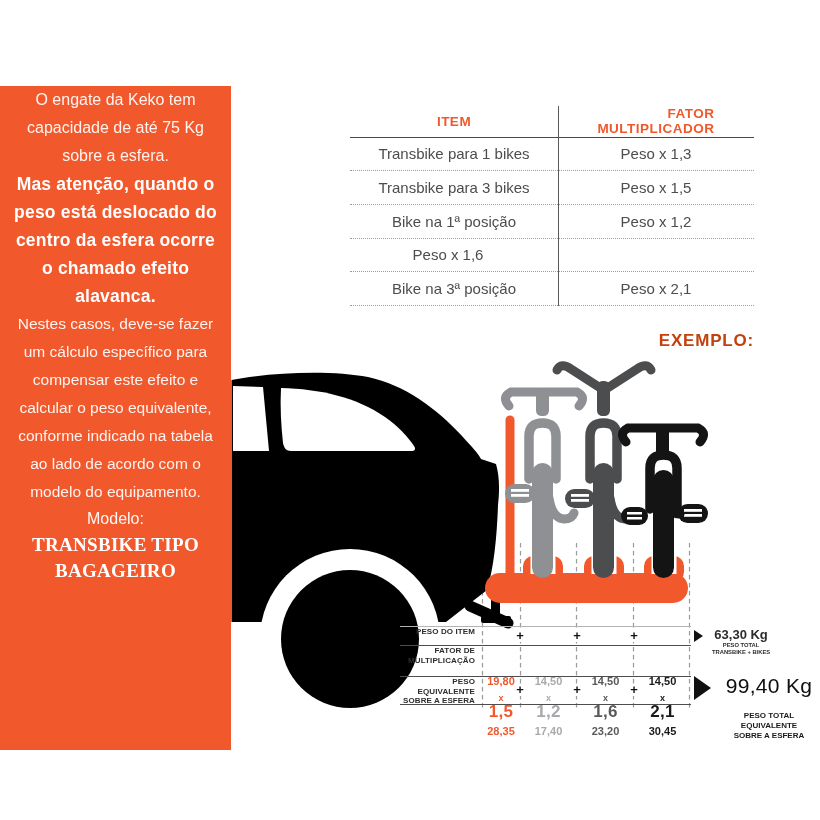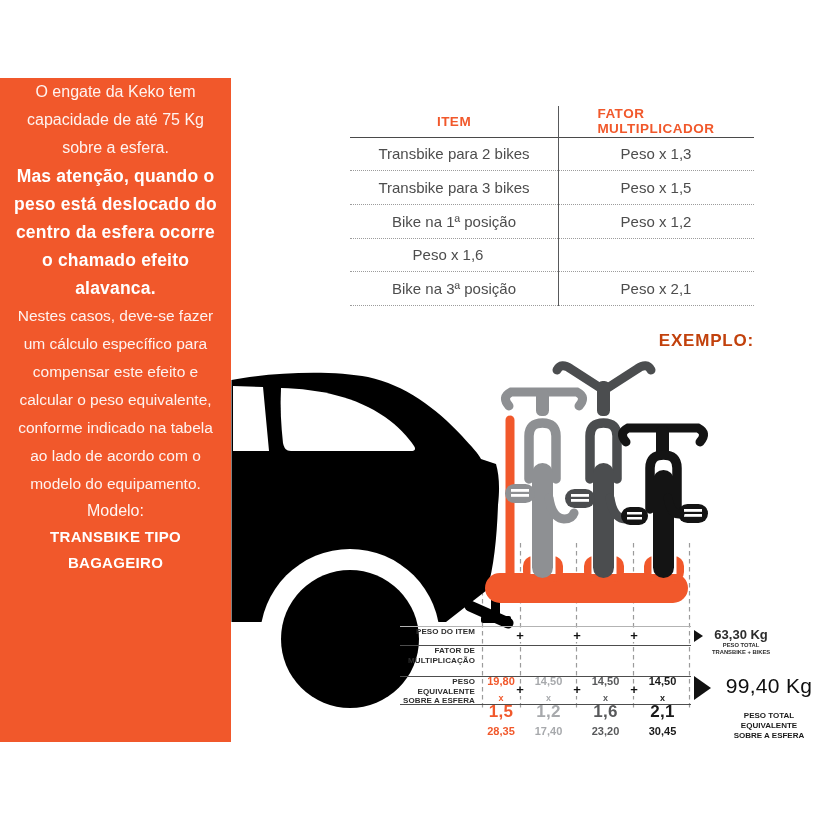--- a/index.html
+++ b/index.html
@@ -2,37 +2,37 @@
 <html><head>
 <meta charset="utf-8">
 <style>
   html,body{margin:0;padding:0;}
   body{
     width:820px;height:820px;position:relative;background:#ffffff;
     font-family:"Liberation Sans", sans-serif;overflow:hidden;
   }
   
   .sidebar{
-    position:absolute;left:0;top:78px;width:231px;height:664px;
+    position:absolute;left:0;top:86px;width:231px;height:664px;
     background:#F1582B;color:#fff;text-align:center;
     padding:0 14px;box-sizing:border-box;
   }
   .sidebar p{margin:0;}
   .sb-p1{margin-top:46px;font-size:16px;line-height:28px;font-weight:400;color:rgba(255,255,255,.93);}
   .sb-p2{margin-top:50px;font-size:17.5px;line-height:28px;font-weight:700;letter-spacing:.2px;}
   .sb-p3{margin-top:34px;font-size:15.5px;line-height:28px;font-weight:400;color:rgba(255,255,255,.93);}
   .sb-model{margin-top:46px;font-size:16px;line-height:26px;font-weight:400;color:rgba(255,255,255,.95);}
-  .sb-model-name{font-size:15px;line-height:26px;font-weight:700;letter-spacing:.3px;}
+  .sb-model-name{font-size:19px;line-height:26px;font-weight:700;letter-spacing:.3px;font-family:Liberation Serif, serif;}
 
   
   .ftable{position:absolute;left:350px;top:106px;width:404px;height:200px;}
   .ft-vdivider{position:absolute;left:208px;top:0;width:1.2px;height:200px;background:#58595b;}
   .ft-header{display:flex;height:31.5px;border-bottom:1.5px solid #4a4a4a;box-sizing:border-box;}
   .ft-header .cell{
-    display:flex;align-items:center;justify-content:center;text-align:left;
+    display:flex;align-items:center;justify-content:center;text-align:right;
     color:#F1582B;font-weight:700;font-size:13.5px;line-height:15px;letter-spacing:.5px;
     white-space:pre-line;
   }
   .ft-row{display:flex;height:33.7px;box-sizing:border-box;border-bottom:1px dotted #9c9c9c;}
   .ft-row:last-child{border-bottom:1.5px solid #4a4a4a;}
   .ft-row .cell{
     display:flex;align-items:center;justify-content:center;text-align:center;
     color:#4d4d4d;font-size:15px;
   }
   .c-item{width:208px;}
@@ -94,21 +94,21 @@
 BAGAGEIRO</p>
 </div>
 
 <div class="ftable">
   <div class="ft-header">
     <div class="cell c-item">ITEM</div>
     <div class="cell c-factor">FATOR
 MULTIPLICADOR</div>
   </div>
   <div class="ft-row">
-    <div class="cell c-item">Transbike para 2 bikes</div>
+    <div class="cell c-item">Transbike para 1 bikes</div>
     <div class="cell c-factor">Peso x 1,3</div>
   </div>
   <div class="ft-row">
     <div class="cell c-item">Transbike para 3 bikes</div>
     <div class="cell c-factor">Peso x 1,5</div>
   </div>
   <div class="ft-row">
     <div class="cell c-item">Bike na 1ª posição</div>
     <div class="cell c-factor">Peso x 1,2</div>
   </div>

